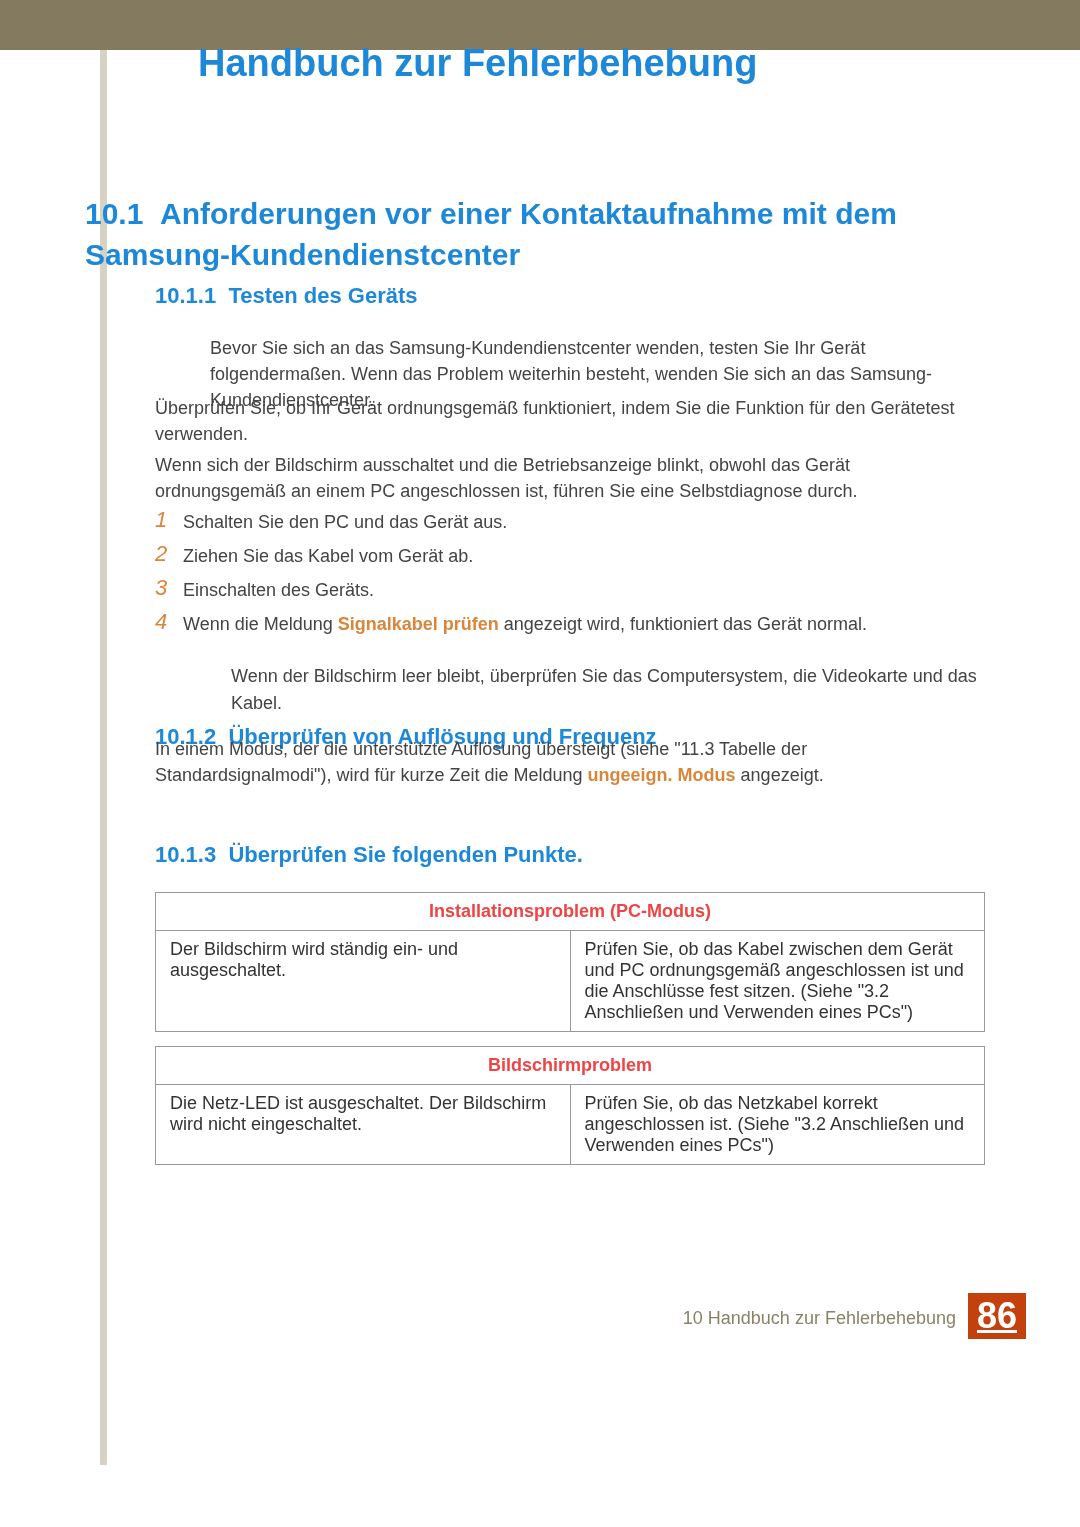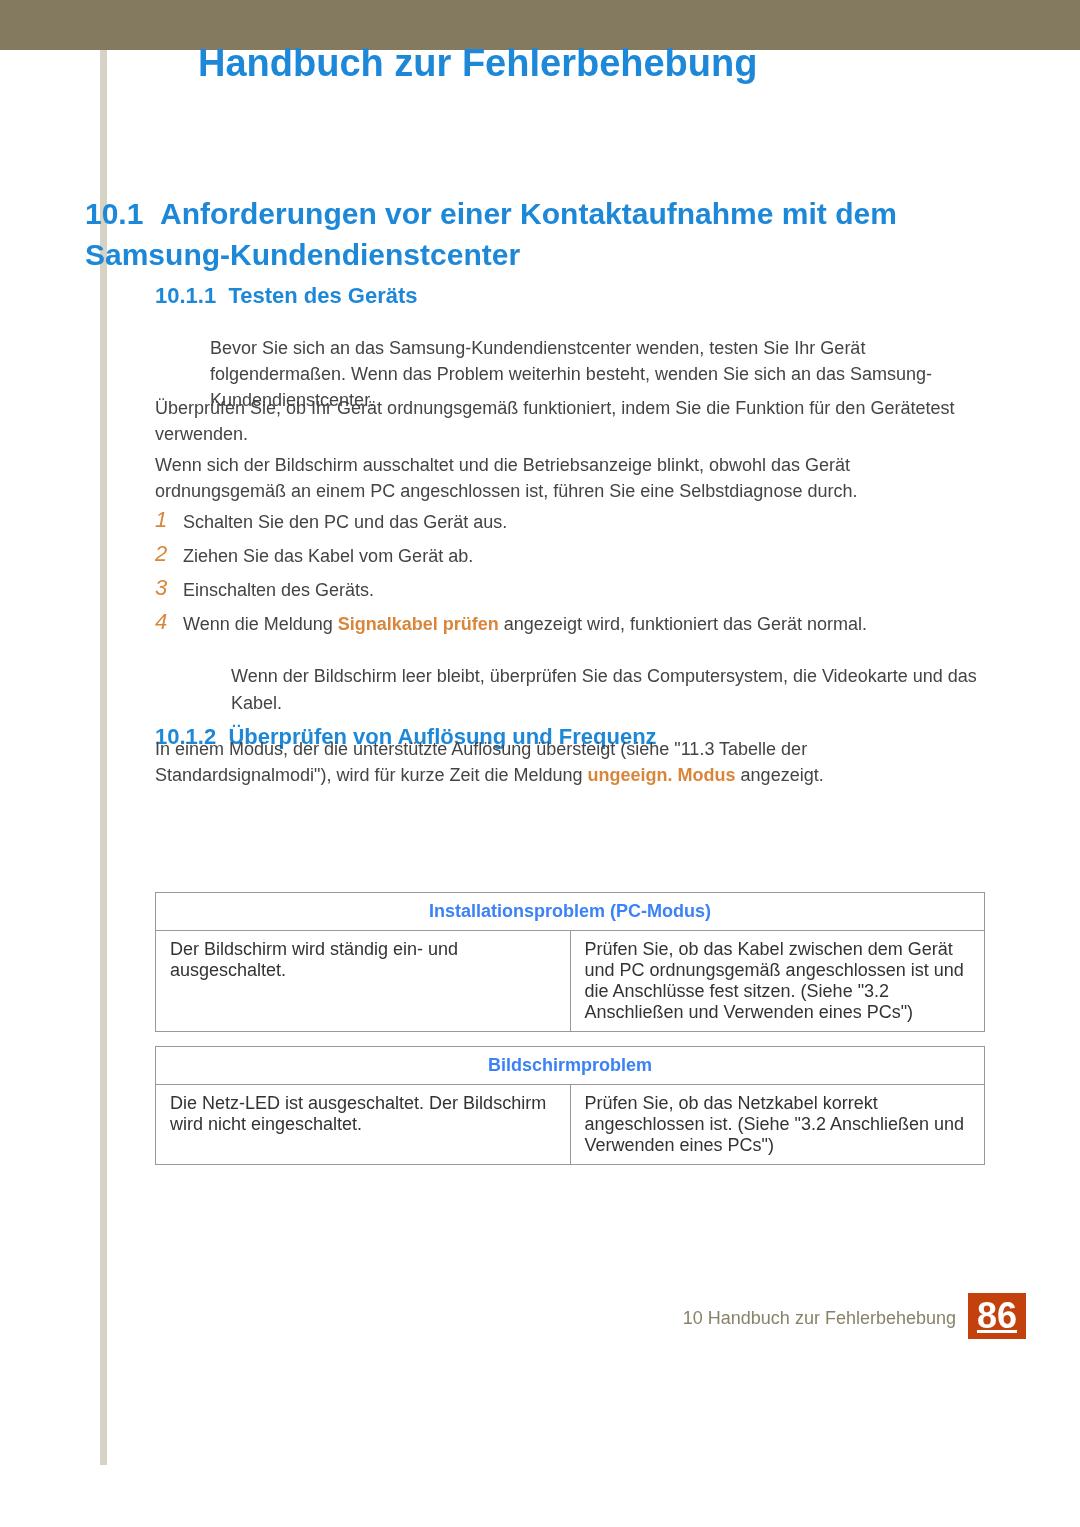--- a/index.html
+++ b/index.html
@@ -24,21 +24,21 @@
   .list-num { width: 28px; font-size: 22px; font-style: italic; font-weight: 400; color: #d9863b; line-height: 1.2; }
   .list-txt { flex: 1; padding-top: 2px; }
   .list-note { margin-left: 76px; margin-top: 26px; font-size: 18px; line-height: 1.5; }
   .p5 { top: 736px; }
   .emph-orange { color: #d9863b; font-weight: 700; }
   .tablewrap { position: absolute; left: 155px; width: 830px; }
   .tablewrap1 { top: 892px; }
   .tablewrap2 { top: 1046px; }
   table { width: 100%; border-collapse: collapse; }
   th, td { border: 1px solid #999; padding: 8px 14px; font-size: 18px; vertical-align: top; }
-  th { text-align: center; color: #3b82f6; font-weight: 700; }
+  th { text-align: center; color: #ef4444; font-weight: 700; }
   td.left { width: 50%; }
   .footer { position: absolute; left: 0; right: 0; bottom: 0; height: 62px; }
   .page-num-box { position: absolute; right: 54px; bottom: 12px; width: 58px; height: 46px; background: #c2410c; color: #fff; display: flex; align-items: center; justify-content: center; font-size: 36px; font-weight: 600; text-decoration: underline; }
   .footer-label { position: absolute; right: 124px; bottom: 22px; font-size: 18px; color: #8a8268; font-weight: 500; text-align: center; }
 </style>
 </head>
 <body>
 
 <div class="page">
   <div class="topbar"></div>
@@ -81,20 +81,23 @@
   </div>
 
   <div class="subhead subhead-2">
     <span>10.1.2</span>&nbsp;&nbsp;<span>Überprüfen von Auflösung und Frequenz</span>
   </div>
 
   <div class="body-block p5">
     <span>In einem Modus, der die unterstützte Auflösung übersteigt (siehe "11.3 Tabelle der Standardsignalmodi"), wird für kurze Zeit die Meldung </span><span class="emph-orange">ungeeign. Modus</span><span> angezeigt.</span>
   </div>
 
+  <div class="subhead subhead-3">
+    <span>10.1.3</span>&nbsp;&nbsp;<span>Überprüfen Sie folgenden Punkte.</span>
+  </div>
 
   <div class="tablewrap tablewrap1">
     <table>
       <tbody>
           <tr>
             <th colspan="2">Installationsproblem (PC-Modus)</th>
           </tr>
       <tr>
         <td class="left">Der Bildschirm wird ständig ein- und ausgeschaltet.</td>
         <td>Prüfen Sie, ob das Kabel zwischen dem Gerät und PC ordnungsgemäß angeschlossen ist und die Anschlüsse fest sitzen. (Siehe "3.2 Anschließen und Verwenden eines PCs")</td>

